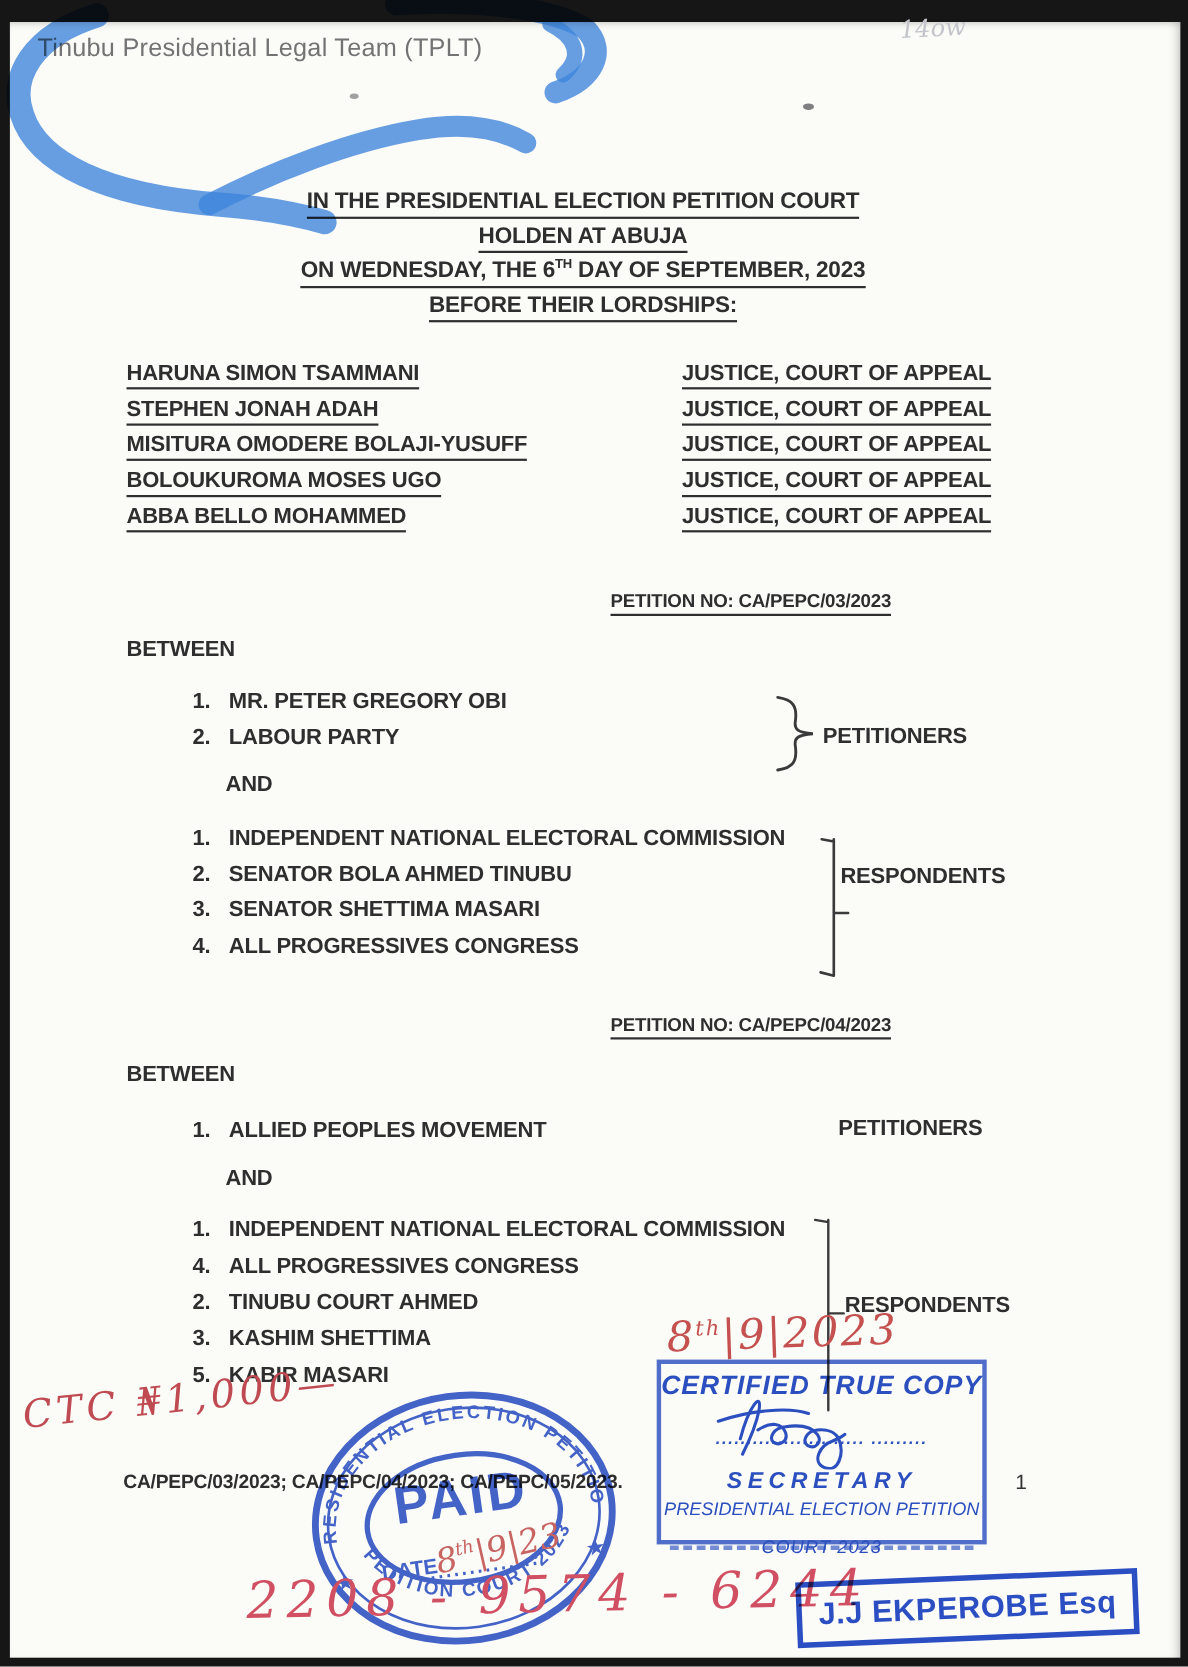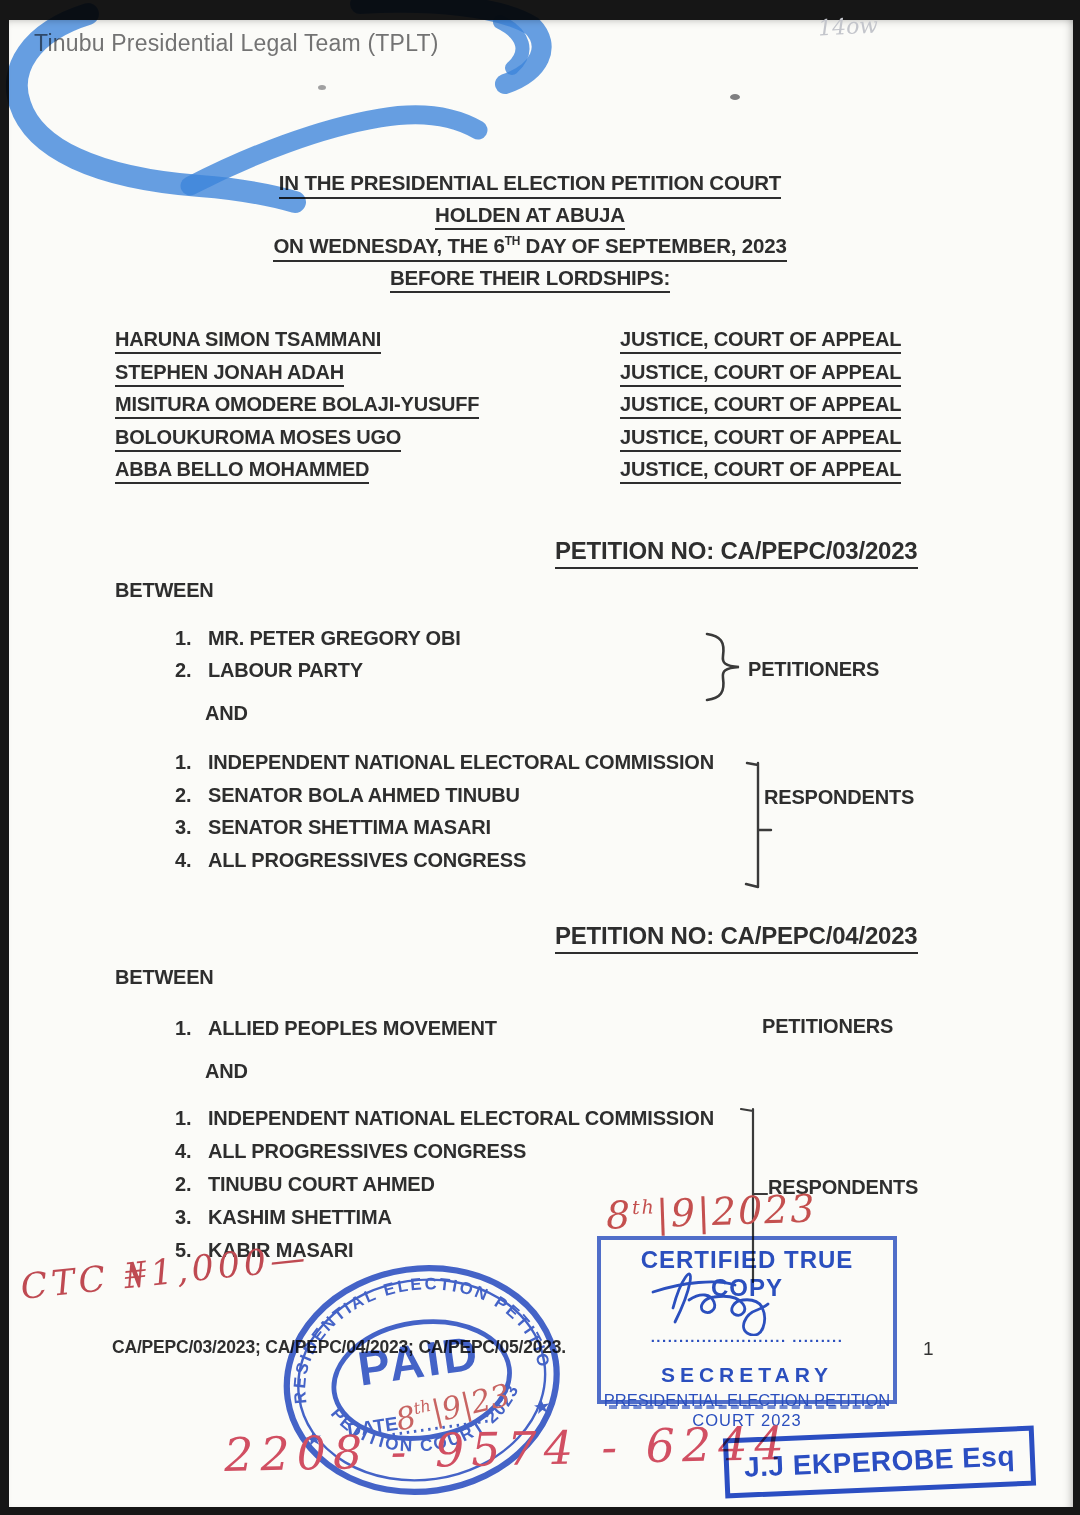--- a/index.html
+++ b/index.html
@@ -17,44 +17,44 @@
   .doc{color:#2e2e2e;font-weight:700;letter-spacing:-0.2px;}
   .u{display:inline-block;border-bottom:2.5px solid currentColor;padding-bottom:1px;line-height:1.2;}
   .tplt{left:34px;top:30px;font-size:23px;color:#737373;font-weight:400;letter-spacing:0.2px;}
   .pencil{left:818px;top:14px;font-size:22px;color:#c3c5cb;font-family:"DejaVu Serif",serif;font-style:italic;transform:rotate(-3deg);}
   .speck{border-radius:50%;background:#55555a;}
   .hdr{left:150px;top:167px;width:760px;text-align:center;font-size:20.5px;line-height:31.5px;}
   .hdr sup{font-size:0.58em;vertical-align:super;}
   .justices{left:115px;top:327px;width:790px;font-size:20px;}
   .jrow{position:relative;height:32.6px;}
   .jtitle{position:absolute;left:505px;top:0;}
-  .caseno{font-size:24px;}
+  .caseno{font-size:17px;}
   .between{font-size:20px;}
   .plist{font-size:20px;line-height:32px;}
   .plist2{font-size:20px;line-height:33px;}
   .li{display:flex;}
   .num{width:33px;flex:0 0 33px;}
   .lbl{font-size:20px;}
   .redhand{color:#c4504f;font-family:"DejaVu Serif","DejaVu Sans",serif;font-style:italic;}
   .fdate{left:606px;top:1190px;font-size:38px;letter-spacing:2px;transform:rotate(-2deg);}
   .fdate sup{font-size:0.5em;vertical-align:super;}
   .ctc{left:20px;top:1252px;font-size:35px;letter-spacing:4px;color:#bf4a52;transform:rotate(-6deg);}
   .receipt{left:224px;top:1422px;font-size:46px;letter-spacing:7px;color:#d14f62;transform:rotate(-1.2deg);}
   .caselist{left:112px;top:1337px;font-size:17.5px;}
   .pagenum{left:923px;top:1338px;font-size:19px;color:#333;font-weight:400;}
   .cstamp{
     left:597px;top:1236px;width:292px;height:160px;
     border:4px solid rgba(43,80,196,.82);color:#2b50c4;
-    text-align:center;mix-blend-mode:multiply;background:rgba(255,255,255,0);
+    text-align:center;mix-blend-mode:multiply;background:rgba(255,255,255,0);font-style:italic;
   }
   .cstamp .t1{font-size:24px;font-weight:700;letter-spacing:1px;margin-top:6px;}
   .cstamp .dots{font-size:15px;letter-spacing:1.5px;margin-top:26px;font-weight:700;}
   .cstamp .role{font-size:21px;font-weight:700;letter-spacing:5px;margin-top:18px;}
   .cstamp .o1{font-size:16.5px;font-weight:400;margin-top:4px;letter-spacing:0px;}
-  .cstamp .o2{font-size:16.5px;font-weight:400;margin-top:1px;letter-spacing:1px;}
+  .cstamp .o2{font-size:16.5px;font-weight:400;margin-top:16px;letter-spacing:1px;}
   .cstamp:after{content:"";position:absolute;left:8px;right:8px;bottom:-9px;border-bottom:4px dashed rgba(43,80,196,.65);}
   .sig{position:absolute;left:38px;top:12px;}
   .nstamp{
     left:724px;top:1432px;padding:9px 15px;
     border:5px solid #2b4fc8;color:#2b4fc8;
     font-size:28px;font-weight:700;letter-spacing:0.5px;
     transform:rotate(-2.4deg);mix-blend-mode:multiply;
   }
   .paidwrap{left:278px;top:1260px;transform:rotate(-8deg);opacity:.88;mix-blend-mode:multiply;}
   .marker{left:0;top:0;mix-blend-mode:multiply;}

